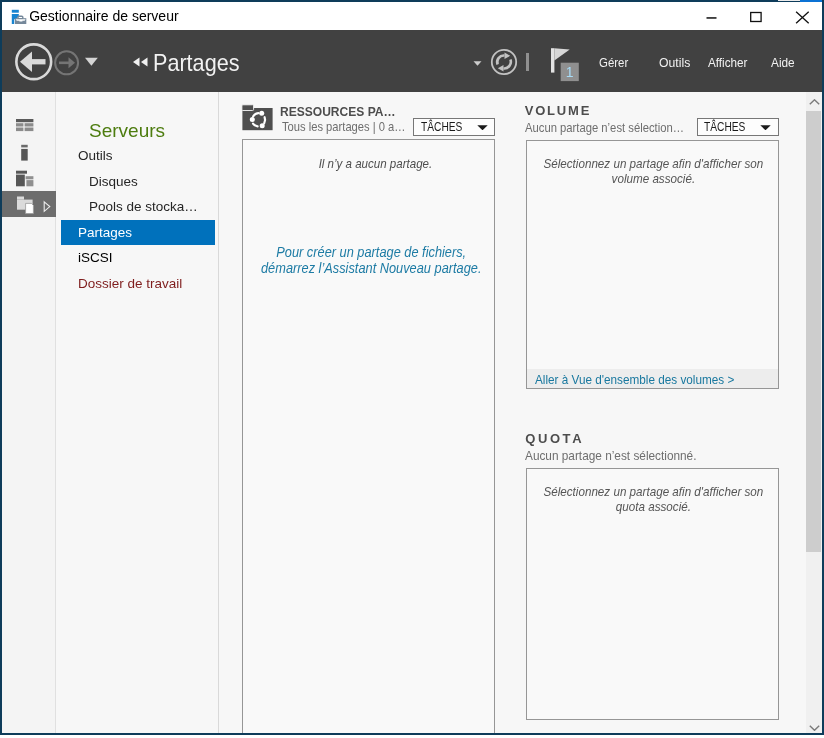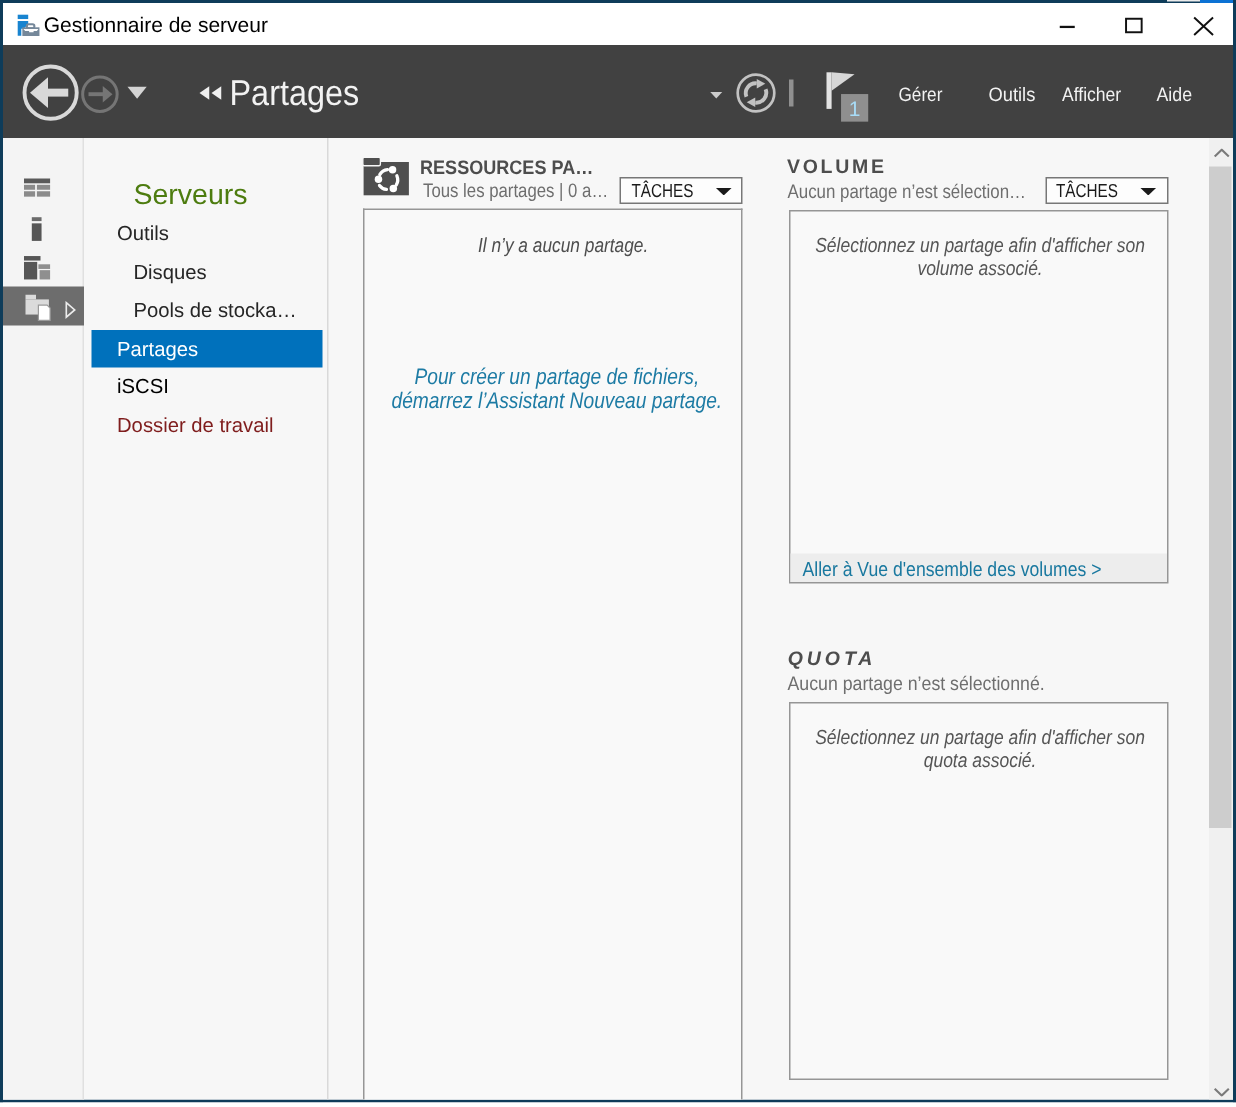--- a/index.html
+++ b/index.html
@@ -137,21 +137,21 @@
 <div class="abs sx" style="left:704.4px;top:120px;height:14px;line-height:14px;font-size:12.5px;color:#1a1a1a;transform:scaleX(0.815);">TÂCHES</div>
 <svg class="abs" style="left:759.8px;top:124.5px;" width="11" height="5.5" viewBox="0 0 11 5.5">
     <polygon points="0.3,0.3 10.7,0.3 5.5,5.3" fill="#1a1a1a"></polygon>
   </svg>
 
 <div class="abs" style="left:526px;top:140px;width:253px;height:249px;background:#f9f9f9;border:1px solid #969696;"></div>
 <div class="abs" style="left:526px;top:156px;width:253px;height:31px;text-align:center;font-size:13.5px;font-style:italic;color:#555;line-height:15.2px;"><span style="display:inline-block;transform:scaleX(0.863);transform-origin:50% 50%;white-space:nowrap;">Sélectionnez un partage afin d'afficher son<br>volume associé.</span></div>
 <div class="abs" style="left:527px;top:368.5px;width:251px;height:19.5px;background:#ededed;"></div>
 <div class="abs sx" style="left:534.6px;top:372px;height:15px;line-height:15px;font-size:13.5px;color:#19789f;transform:scaleX(0.87);">Aller à Vue d'ensemble des volumes &gt;</div>
 
-<div class="abs" style="left:525.2px;top:431.5px;height:14px;line-height:14px;font-size:13px;font-weight:bold;letter-spacing:2.6px;color:#4d4d4d;font-style:italic;">QUOTA</div>
+<div class="abs" style="left:525.2px;top:431.5px;height:14px;line-height:14px;font-size:13px;font-weight:bold;letter-spacing:2.6px;color:#4d4d4d;">QUOTA</div>
 <div class="abs sx" style="left:525.2px;top:449px;height:14px;line-height:14px;font-size:13px;color:#6e6e6e;transform:scaleX(0.909);">Aucun partage n’est sélectionné.</div>
 <div class="abs" style="left:526px;top:468px;width:253px;height:252px;background:#f9f9f9;border:1px solid #969696;"></div>
 <div class="abs" style="left:526px;top:484px;width:253px;height:31px;text-align:center;font-size:13.5px;font-style:italic;color:#555;line-height:15.2px;"><span style="display:inline-block;transform:scaleX(0.863);transform-origin:50% 50%;white-space:nowrap;">Sélectionnez un partage afin d'afficher son<br>quota associé.</span></div>
 
 <div class="abs" style="left:806px;top:92px;width:16px;height:641px;background:#f0f0f0;"></div>
 <svg class="abs" style="left:808.5px;top:98.5px;" width="11" height="6" viewBox="0 0 11 6">
     <path d="M 0.8 5.3 L 5.5 0.8 L 10.2 5.3" fill="none" stroke="#7a7a7a" stroke-width="1.4"></path>
   </svg>
 <div class="abs" style="left:806px;top:111px;width:15px;height:441px;background:#cdcdcd;"></div>
 <svg class="abs" style="left:808.5px;top:724.5px;" width="11" height="6" viewBox="0 0 11 6">

